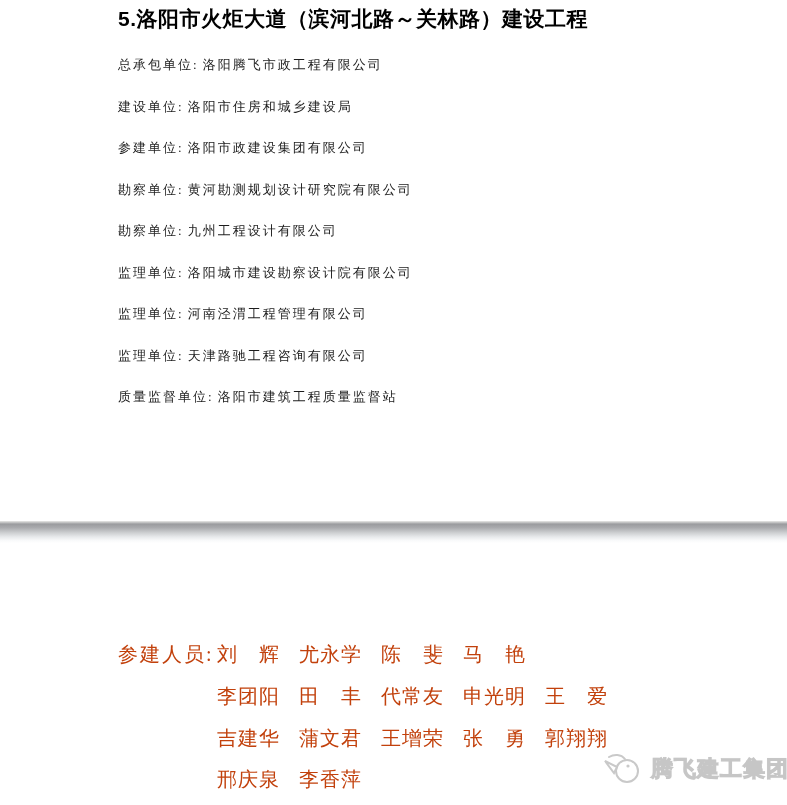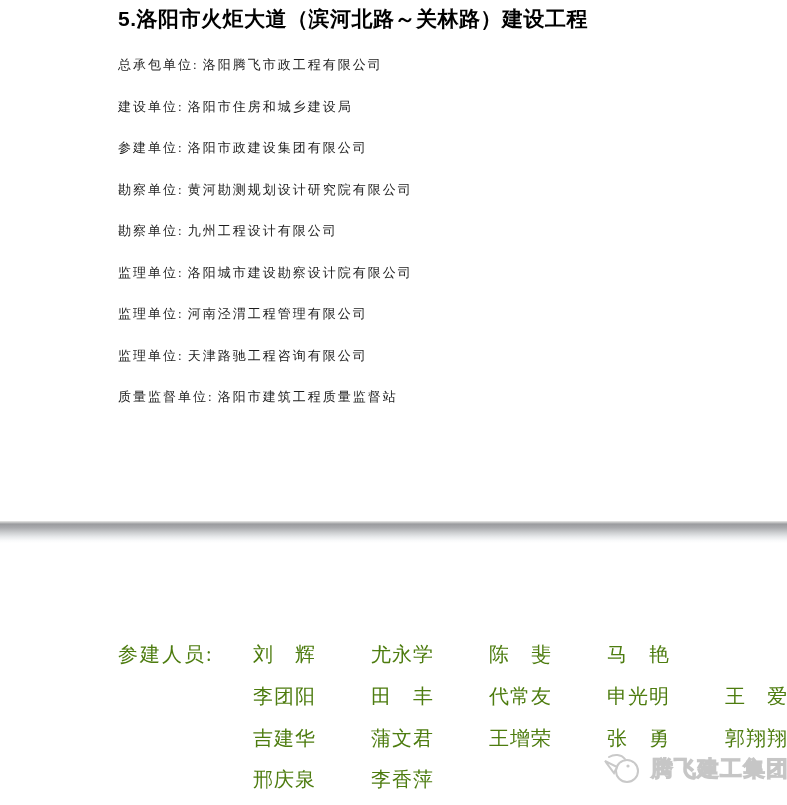--- a/index.html
+++ b/index.html
@@ -63,23 +63,22 @@
     position: absolute;
     left: 118px;
     top: 634px;
     width: 600px;
   }
   .personnel-row {
     display: flex;
     align-items: baseline;
     line-height: 41.8px;
     font-size: 20px;
-    color: #4d7c0f;
+    color: #c2410c;
     white-space: nowrap;
-    gap: 36px;
   }
   .personnel-label {
     width: 99px;
     letter-spacing: 2px;
     flex: 0 0 99px;
   }
   .name-cell {
     width: 63px;
     flex: 0 0 63px;
     margin-right: 19px;

